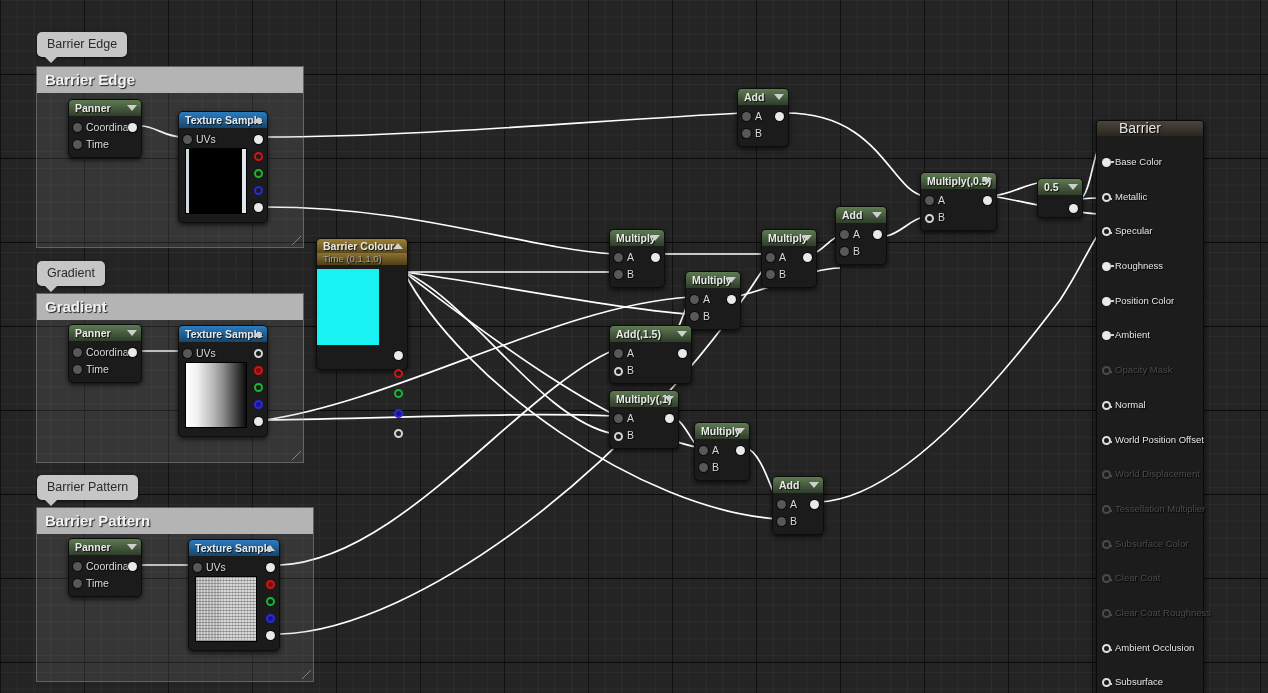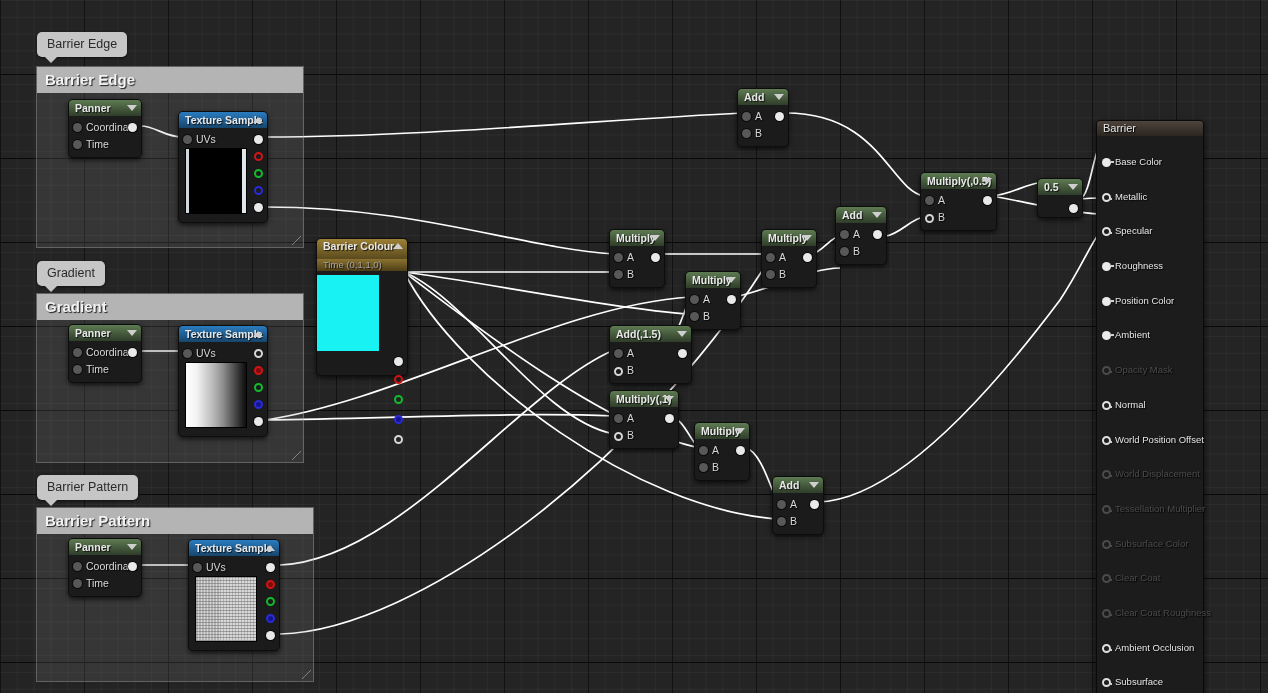--- a/index.html
+++ b/index.html
@@ -144,21 +144,21 @@
     background-image:
       repeating-linear-gradient(0deg, rgba(110,110,110,0.55) 0 1.5px, transparent 1.5px 3px),
       repeating-linear-gradient(90deg, rgba(110,110,110,0.35) 0 1.5px, transparent 1.5px 3px);
   }
   .prev-cyan{ background:#18f2f2; }
 
   
   .mat-node{ position:absolute; width:108px; background:#1c1c1c; border:1px solid #0a0a0a; border-radius:4px;
              box-shadow:0 2px 6px rgba(0,0,0,0.75); }
   .mat-head{
-    height:15px; line-height:15px; font-size:11px; padding-left:6px;
+    height:15px; line-height:15px; font-size:14px; padding-left:22px;
     background:linear-gradient(to bottom,#4d443c,#2b2620);
     color:#e6e6e6; border-radius:3px 3px 0 0; text-shadow:1px 1px 1px #000;
   }
   .mat-row{ position:relative; height:16.7px; line-height:16.7px; font-size:9.5px;
             padding-left:18px; color:#e6e6e6; white-space:nowrap;
             text-shadow:1px 1px 1px rgba(0,0,0,0.9);margin-top:18px; }
   .mat-row.disabled{ color:#4b4b4b; }
   .mat-pin{ position:absolute; left:5px; top:4px; width:9px; height:9px; border-radius:50%; }
   .mat-pin.filled{ background:#eaeaea; }
   .mat-pin.hollow{ background:transparent; border:2px solid #e0e0e0; }
@@ -389,21 +389,21 @@
             <span class="pin out pin-b f"></span>
           </div>
         <div class="tex-pinrow">
             <span class="pin out pin-filled"></span>
           </div>
       </div>
     </div>
   </div>
 
   <div class="node" style="left:316px; top:238px; width:92px;">
-    <div class="node-head head-gold" style="height:20px;line-height:14px;text-align:right;">
+    <div class="node-head head-gold" style="height:14px;line-height:14px;text-align:right;">
       <span>Barrier Colour</span>
       <span class="caret up" style="top:4px;"></span>
     </div>
     <div class="node-sub">Time (0,1,1,0)</div>
     <div class="node-body" style="padding-top:4px;">
       <div class="tex-rows" style="height:96px;">
         <div class="preview prev-cyan" style="height:76px;width:62px;top:2px;"></div>
         <div class="tex-pinrow" style="height:20px;">
             <span class="pin out pin-filled" style="top:6px;"></span>
           </div>

